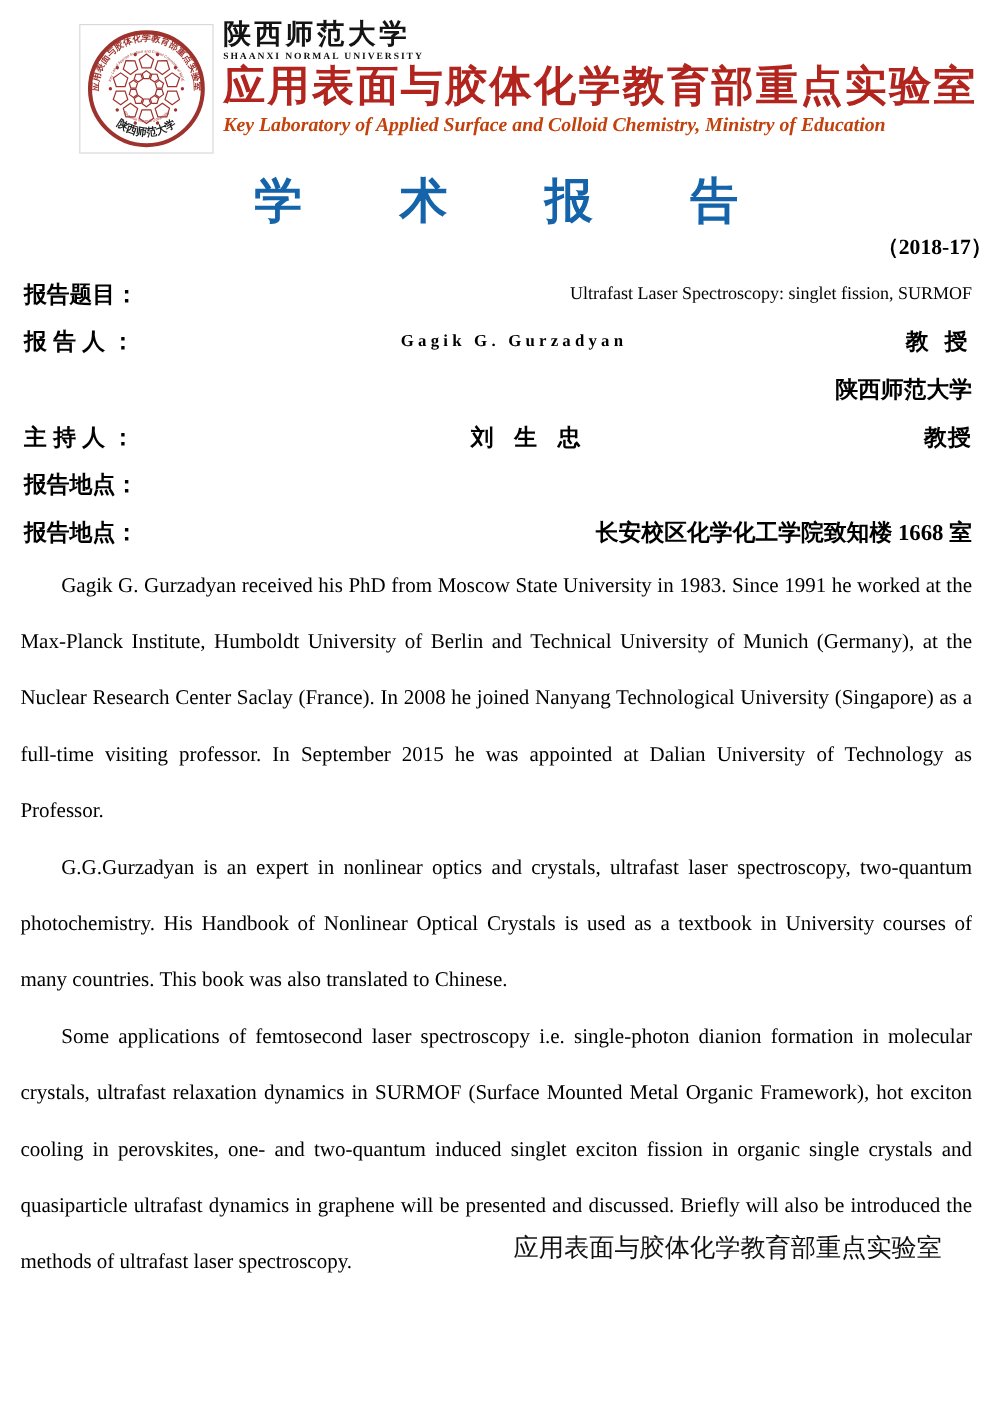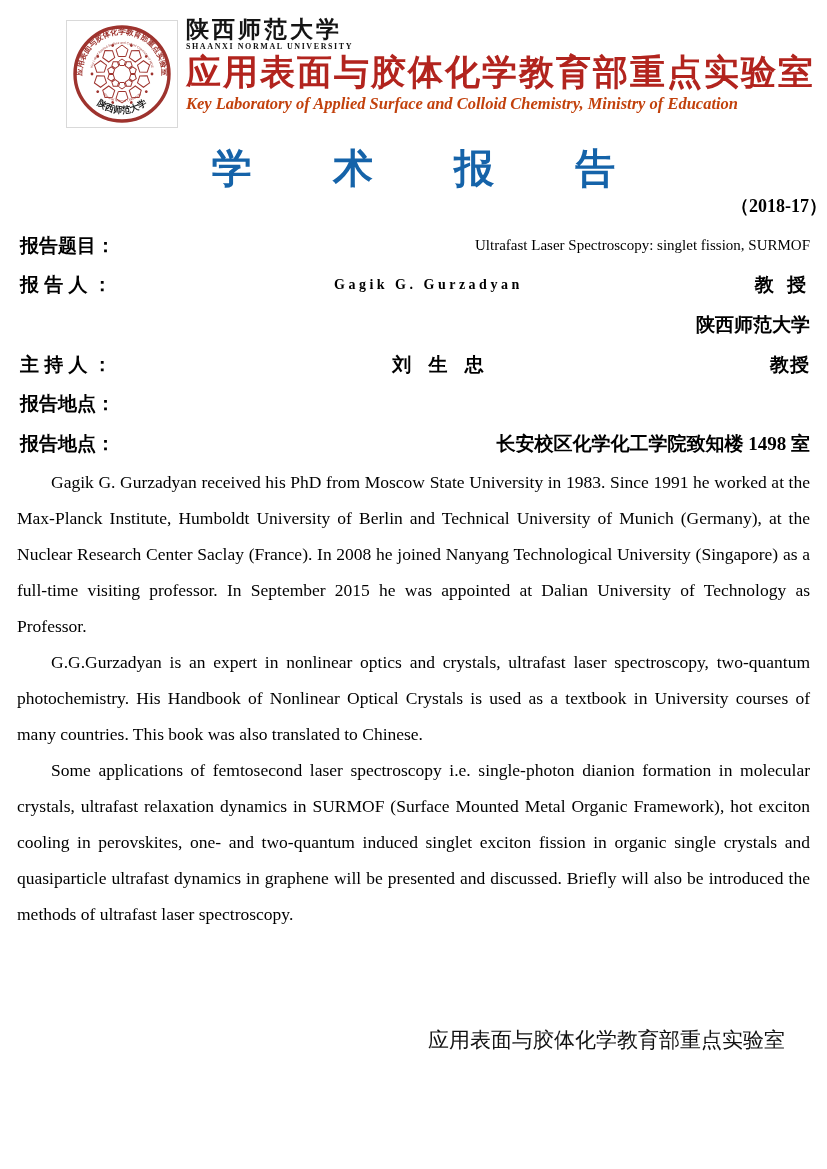--- a/index.html
+++ b/index.html
@@ -54,21 +54,21 @@
   .v-en  { font-family:"Liberation Serif", serif; font-weight:normal; font-size:15px; white-space:nowrap; }
   .v-name{ font-family:"Liberation Serif", serif; font-weight:bold; font-size:14px; letter-spacing:3.5px; white-space:nowrap; }
   .v-cn  { font-family:"Liberation Sans", sans-serif; font-weight:bold; font-size:19px; white-space:nowrap; }
   .v-mixed{ font-family:"Liberation Serif", serif; font-weight:bold; font-size:19px; white-space:nowrap; }
   .suffix-title { font-family:"Liberation Sans", sans-serif; font-weight:bold; font-size:19px; margin-left:32px; letter-spacing:4px; white-space:nowrap; }
   .host-name { letter-spacing:6px; }
   .host-title { margin-left:22px; letter-spacing:1px; }
   
   .abstract {
     margin:0 17px; text-align:justify;
-    font-family:"Liberation Serif", serif; font-size:17.5px; line-height:36px;
+    font-family:"Liberation Serif", serif; font-size:17.5px; line-height:47px;
   }
   .abstract p { margin:0; text-indent:34px; }
   
   .footer {
     position:absolute; top:1022px; right:42px; text-align:center;
     font-family:"Liberation Serif", serif; font-size:21px; line-height:36px;
     color:#111;
   }
   .seal-stroke { stroke:var(--seal, #9e332e); fill:#fff; }
 </style>
@@ -166,21 +166,21 @@
     <div class="meta-row">
       <div class="meta-label">主 持 人 ：</div>
       <div class="v-cn host-name">刘 生 忠</div>
       <div class="v-cn host-title">教授</div>
     </div>
     <div class="meta-row">
       <div class="meta-label">报告地点：</div>
     </div>
     <div class="meta-row">
       <div class="meta-label">报告地点：</div>
-      <div class="v-mixed">长安校区化学化工学院致知楼 1498 室</div>
+      <div class="v-mixed">长安校区化学化工学院致知楼 1668 室</div>
     </div>
   </div>
 
   <div class="abstract">
     <p>Gagik G. Gurzadyan received his PhD from Moscow State University in 1983. Since 1991 he worked at the Max-Planck Institute, Humboldt University of Berlin and Technical University of Munich (Germany), at the Nuclear Research Center Saclay (France). In 2008 he joined Nanyang Technological University (Singapore) as a full-time visiting professor. In September 2015 he was appointed at Dalian University of Technology as Professor.</p>
     <p>G.G.Gurzadyan is an expert in nonlinear optics and crystals, ultrafast laser spectroscopy, two-quantum photochemistry. His Handbook of Nonlinear Optical Crystals is used as a textbook in University courses of many countries. This book was also translated to Chinese.</p>
     <p>Some applications of femtosecond laser spectroscopy i.e. single-photon dianion formation in molecular crystals, ultrafast relaxation dynamics in SURMOF (Surface Mounted Metal Organic Framework), hot exciton cooling in perovskites, one- and two-quantum induced singlet exciton fission in organic single crystals and quasiparticle ultrafast dynamics in graphene will be presented and discussed. Briefly will also be introduced the methods of ultrafast laser spectroscopy.</p>
   </div>
 
   <div class="footer">

